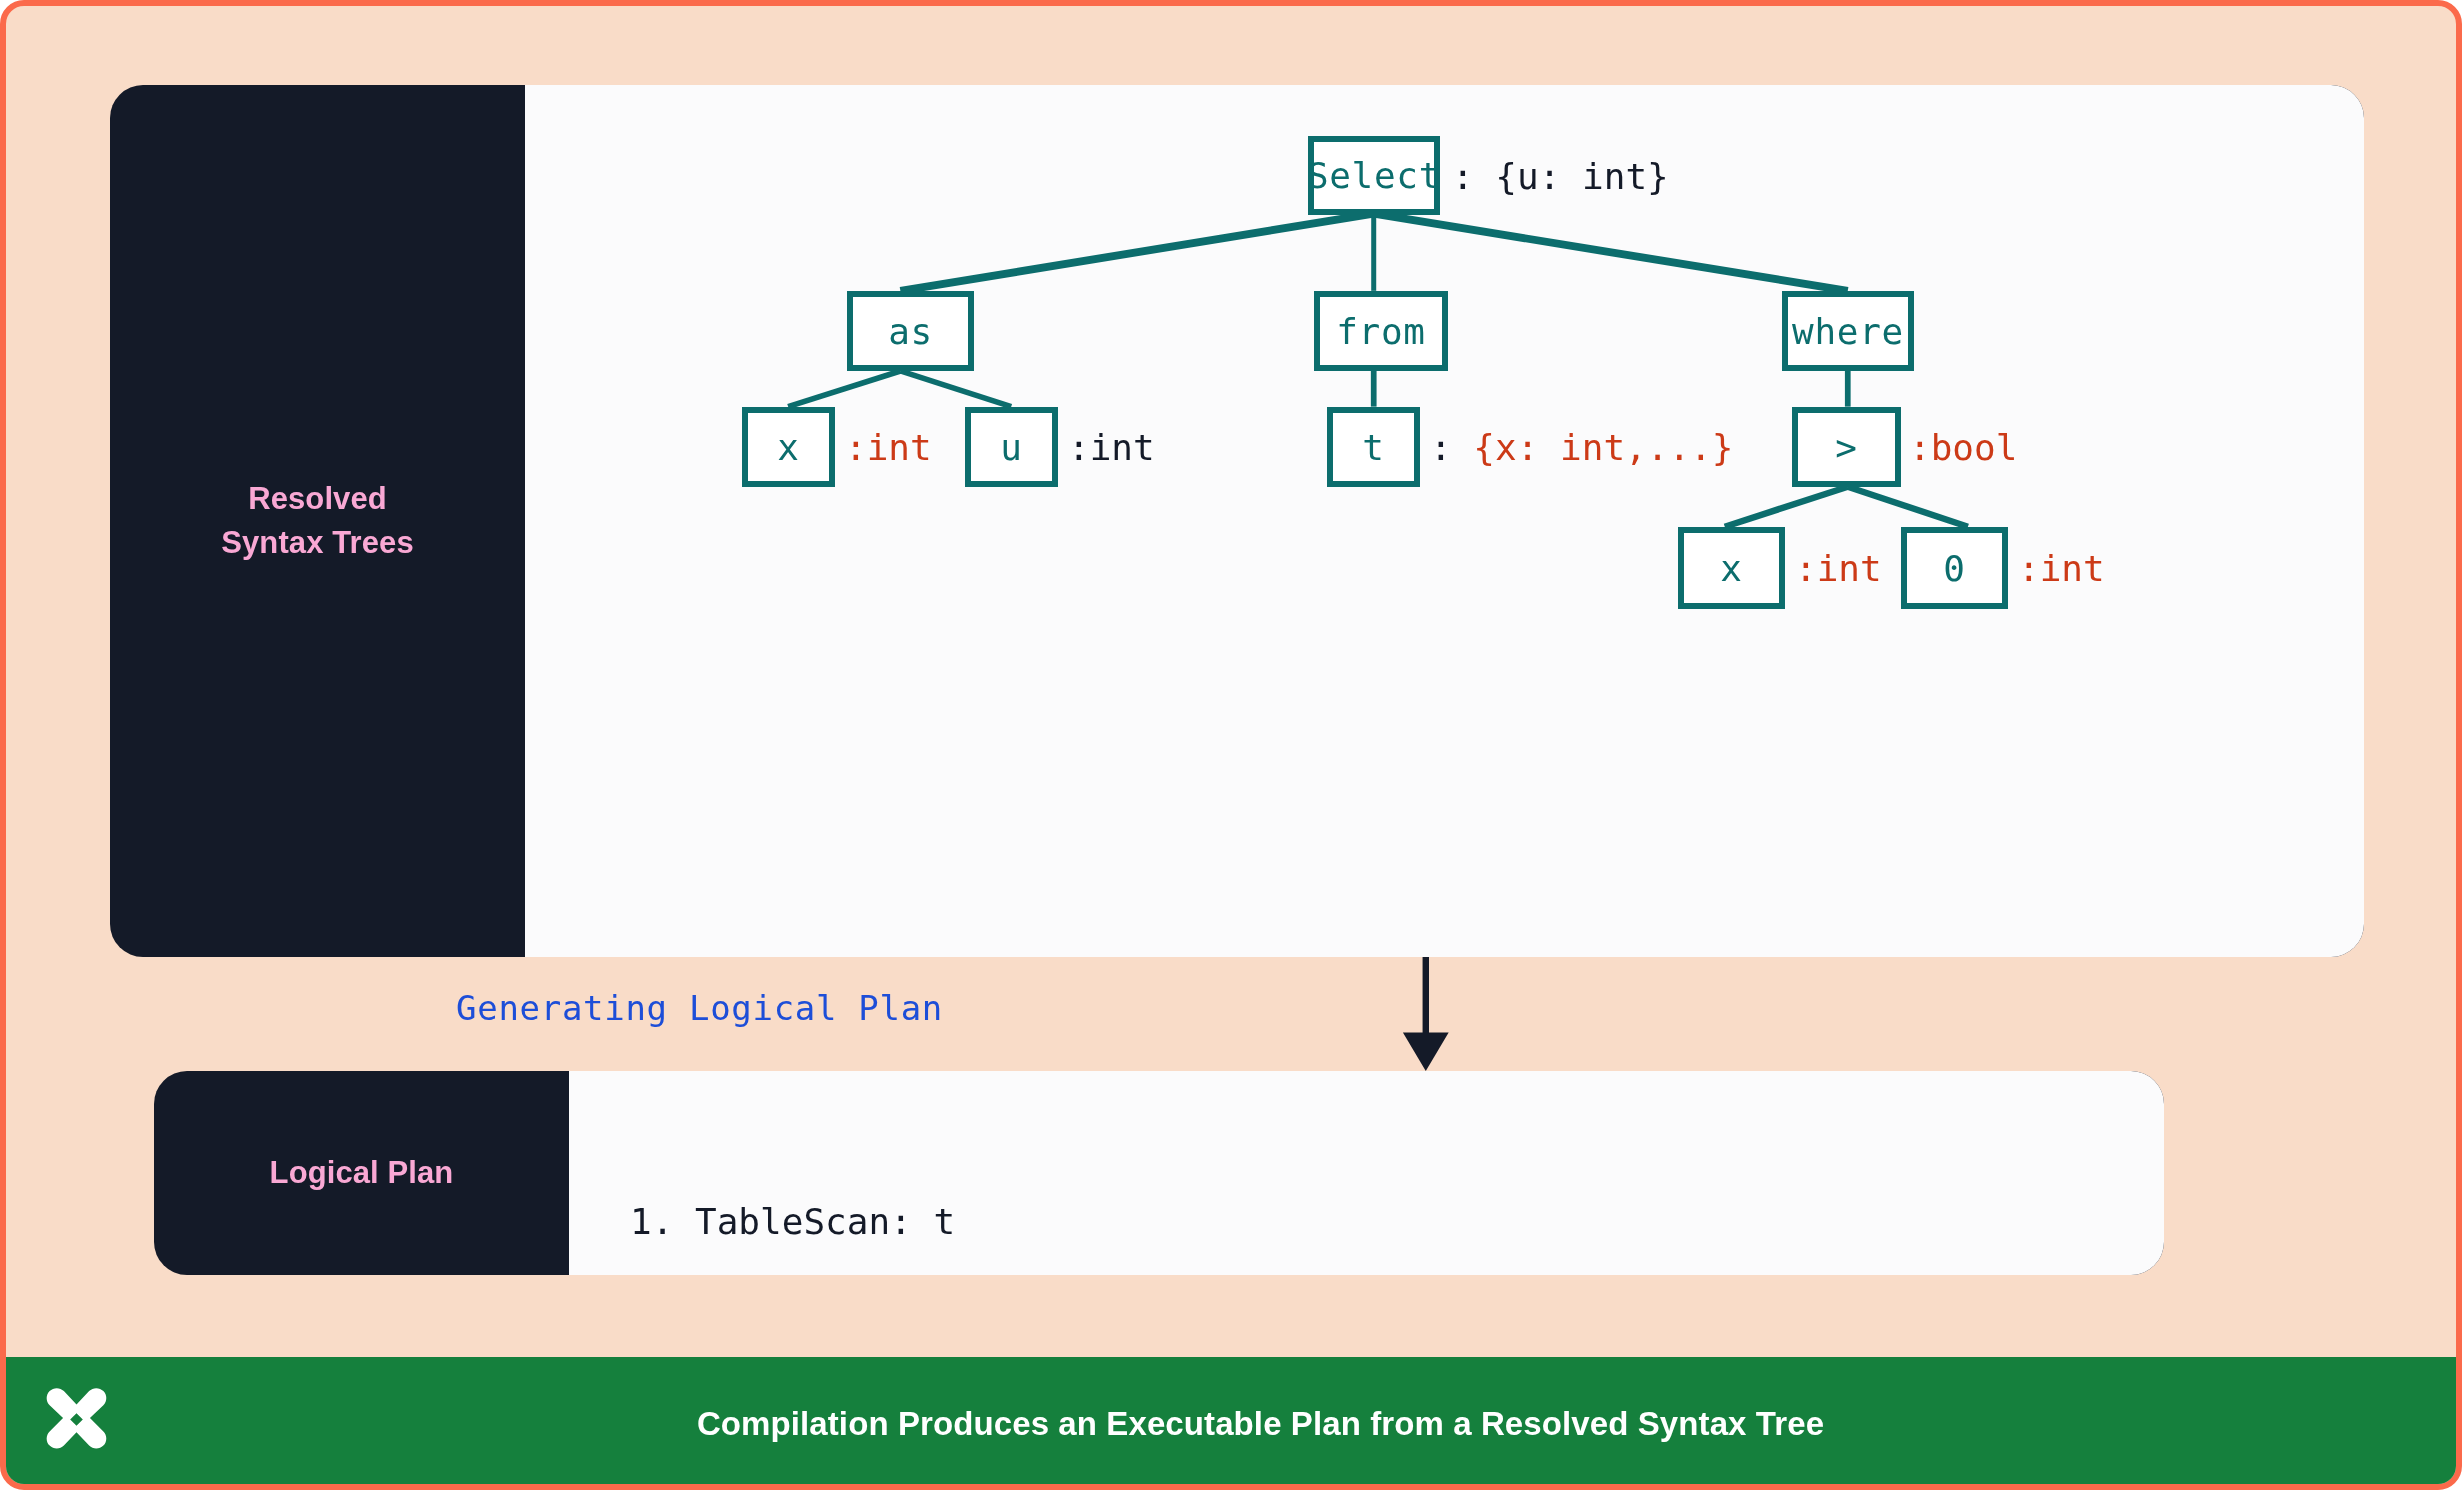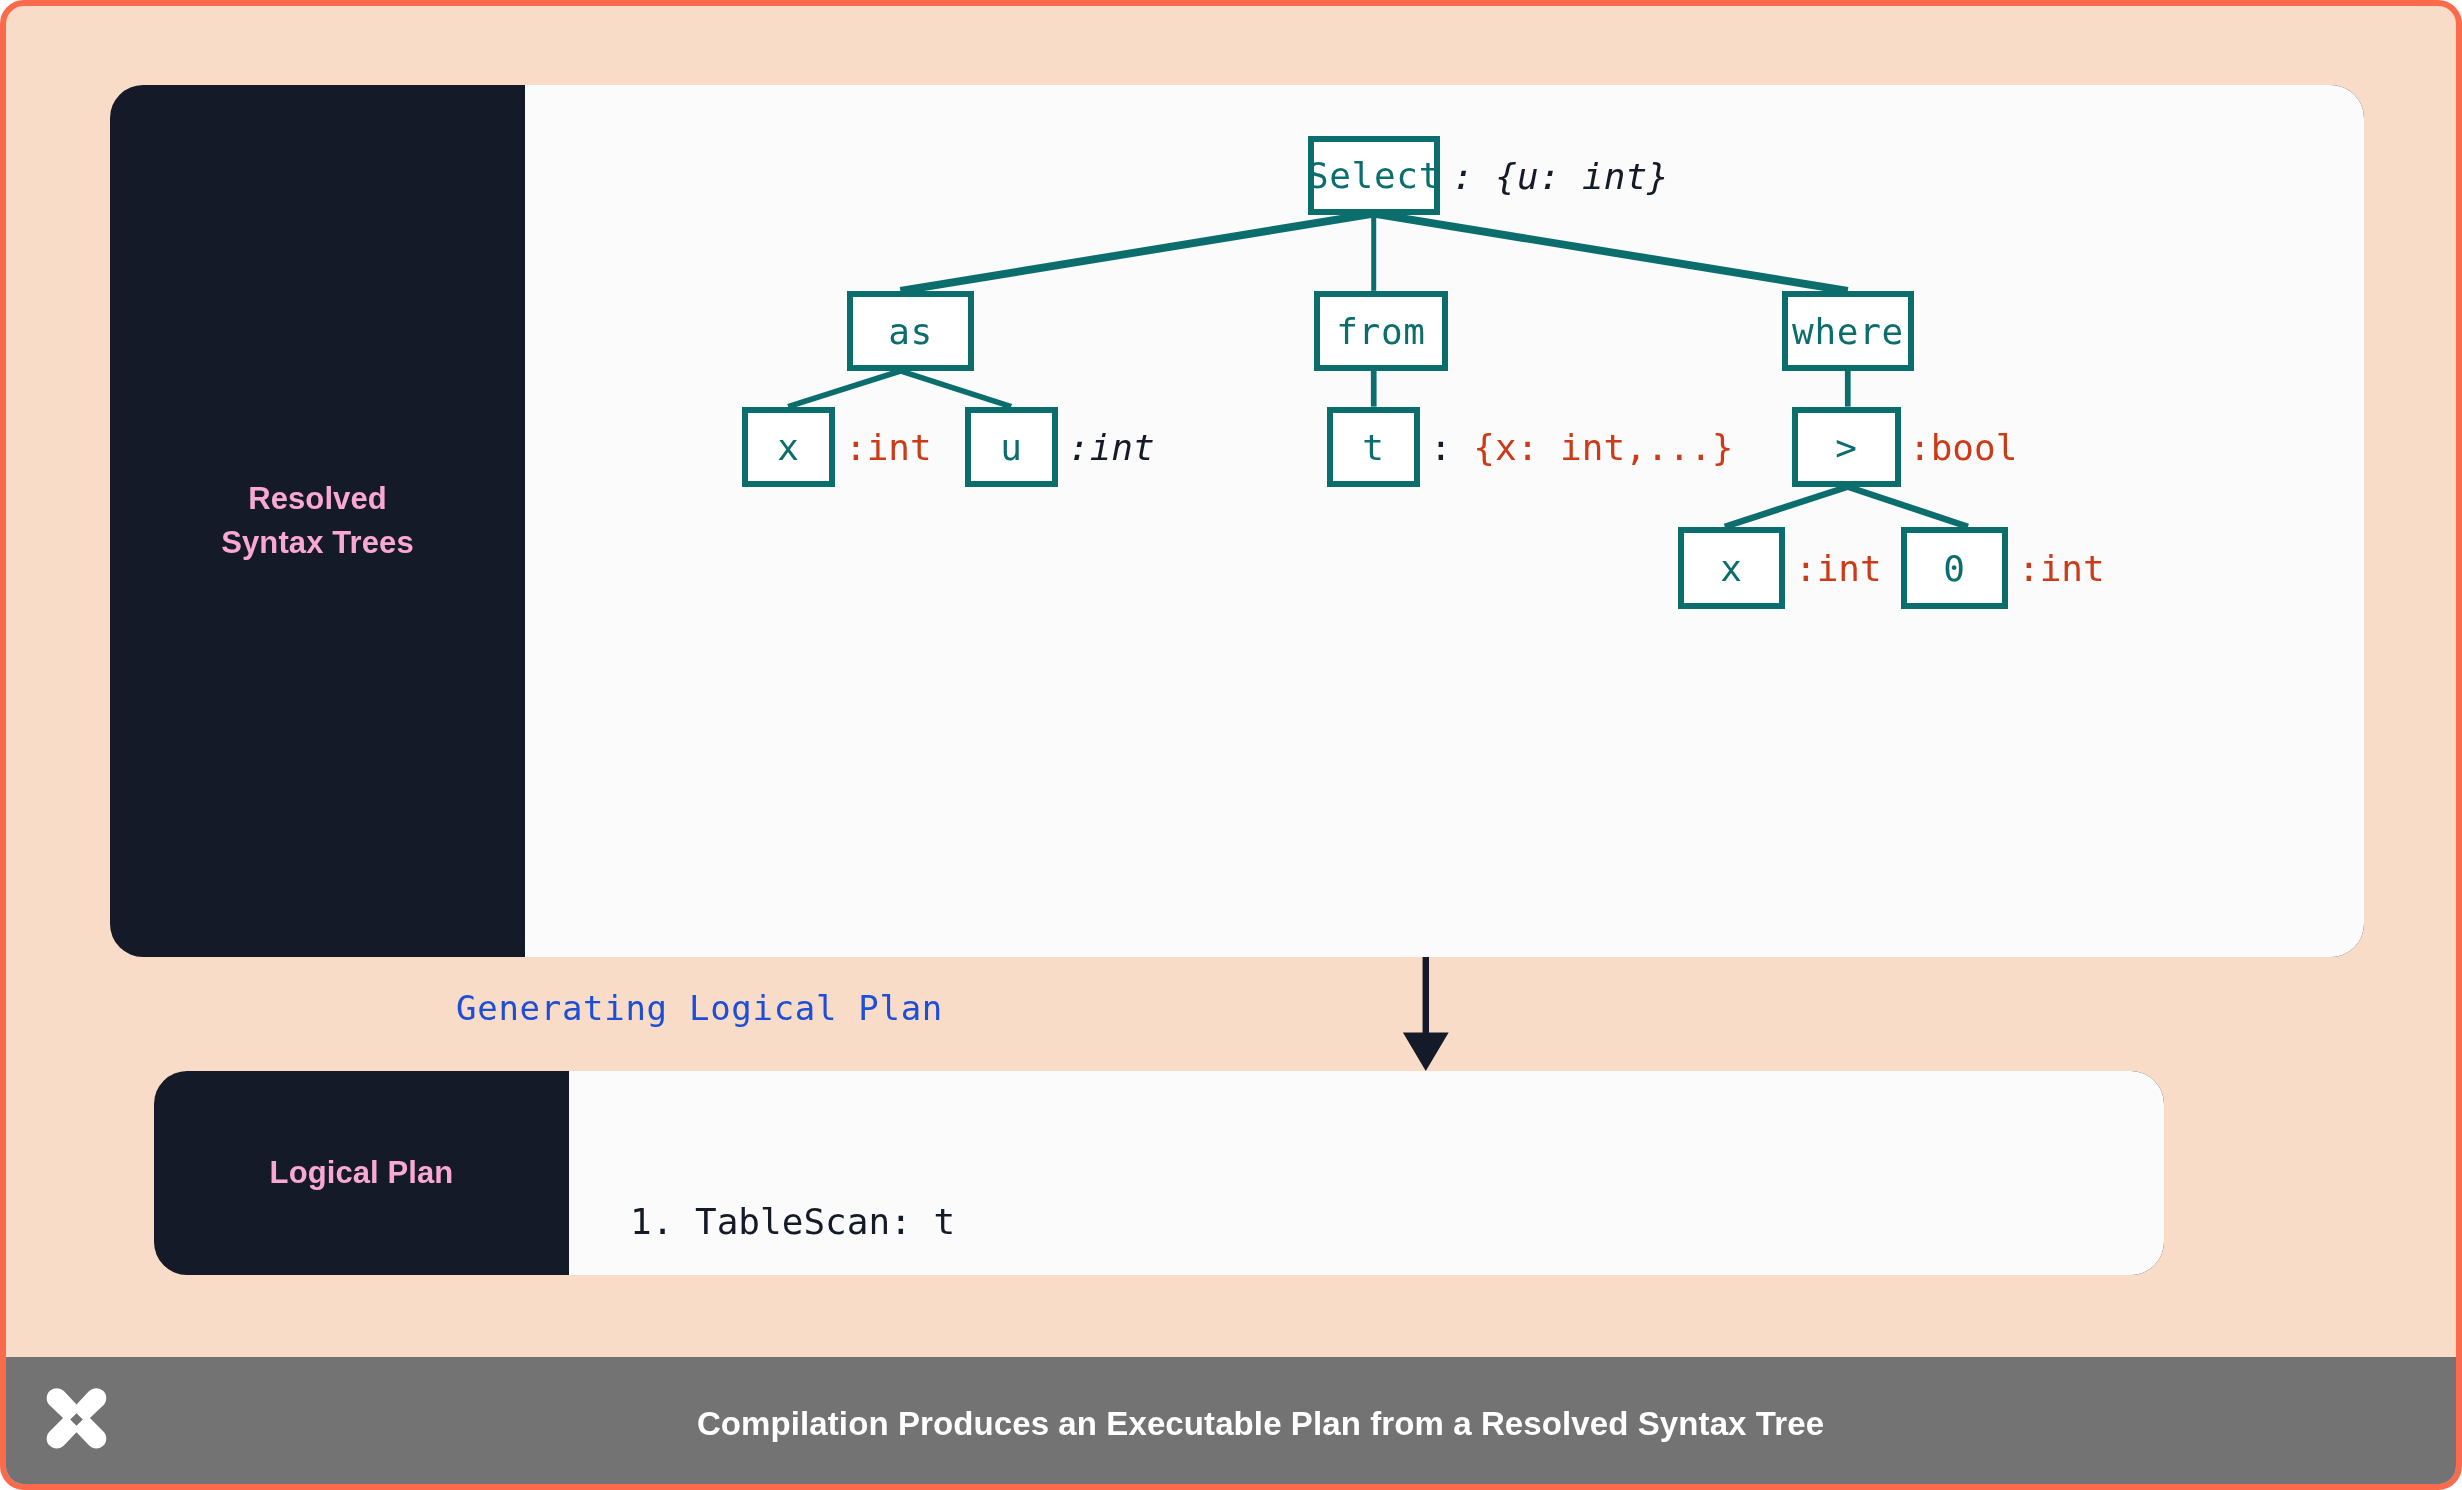--- a/index.html
+++ b/index.html
@@ -73,21 +73,21 @@
     z-index: 3;
   }
   .ann {
     position: absolute;
     font-family: "DejaVu Sans Mono", monospace;
     font-size: 36px;
     white-space: nowrap;
     z-index: 3;
     letter-spacing: 0px;
   }
-  .ann.dark { color: #141A28; font-style: italic; }
+  .ann.dark { color: #141A28; }
   .ann.red  { color: #CC3A17; }
   .ann .seg-dark { color: #141A28; }
   .ann .seg-red  { color: #CC3A17; }
 
   
   #connector {
     position: absolute;
     left: 104px;
     top: 951px;
     width: 2254px;
@@ -120,21 +120,21 @@
     white-space: pre;
   }
 
   
   #footer {
     position: absolute;
     left: -6.4px;
     right: -6.4px;
     bottom: -6.4px;
     height: 133px;
-    background: #737373;
+    background: #15803d;
     border-bottom-left-radius: 24px;
     border-bottom-right-radius: 24px;
     display: flex;
     align-items: center;
   }
   #footer-logo { margin-left: 37px; width: 79px; height: 79px; flex: 0 0 auto; }
   #footer-title {
     flex: 1 1 auto;
     text-align: center;
     color: #FFFFFF;

